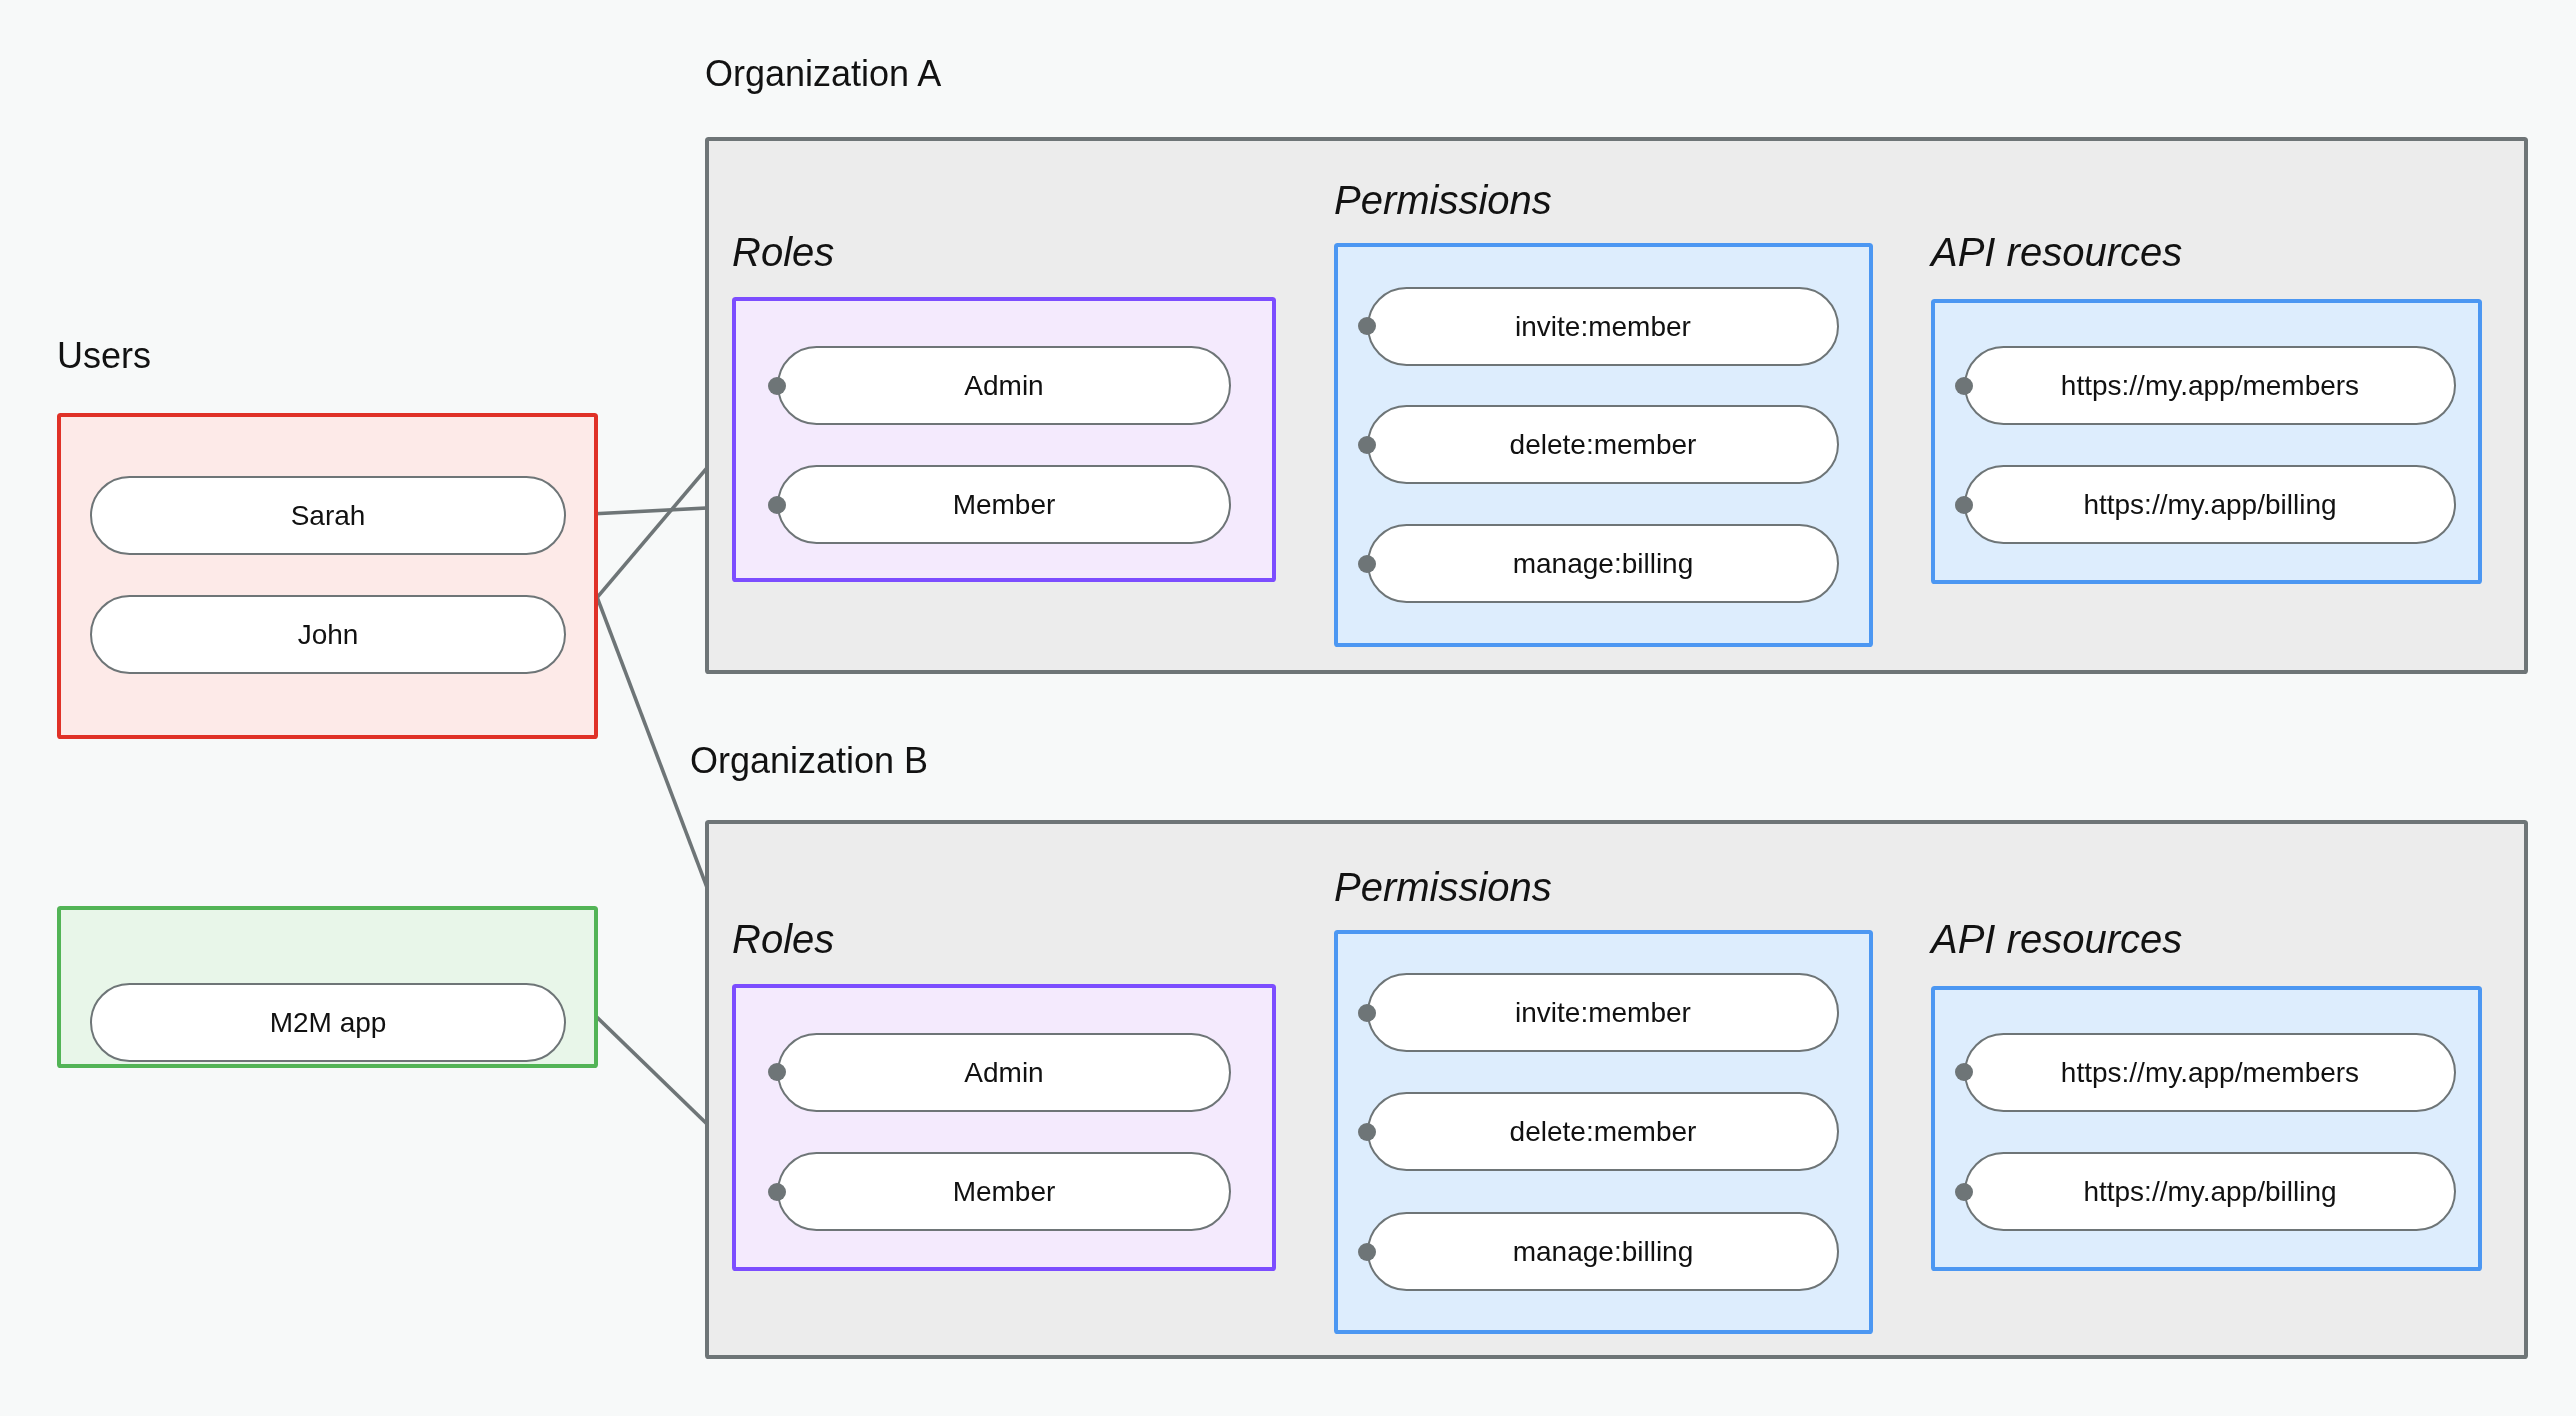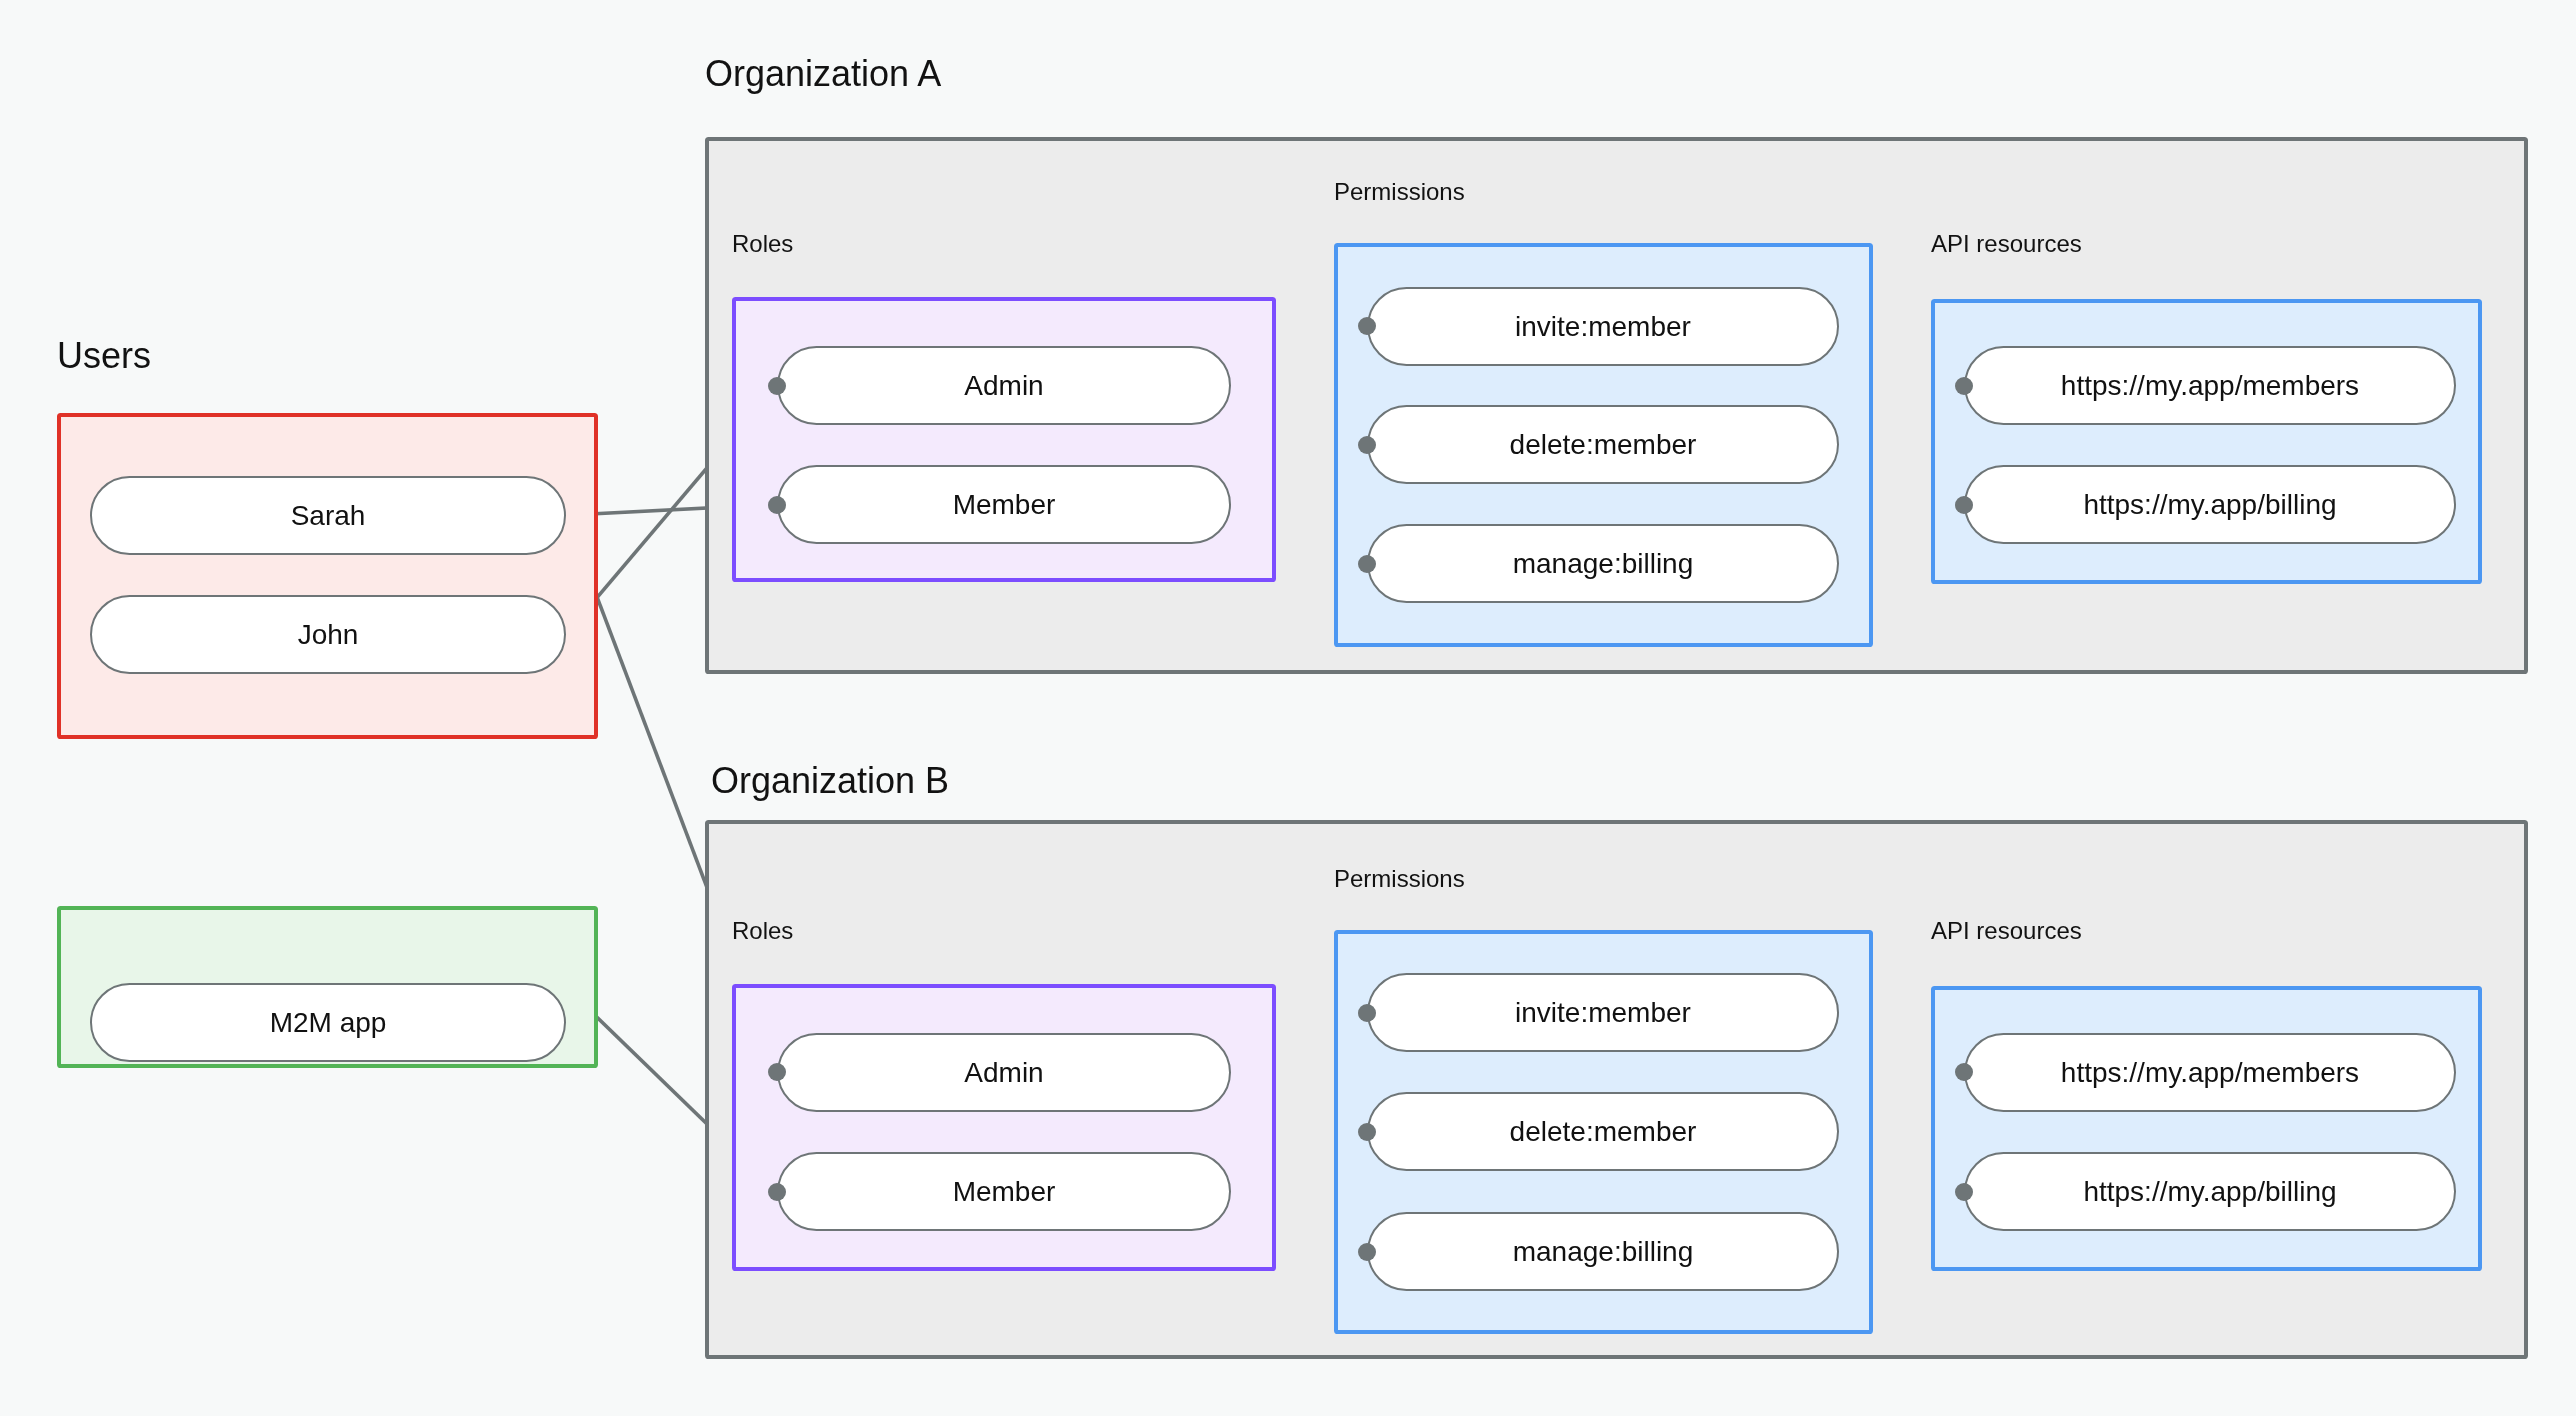--- a/index.html
+++ b/index.html
@@ -82,25 +82,26 @@
     display: flex;
     align-items: center;
     justify-content: center;
     font-size: 28px;
     color: #111111;
     white-space: nowrap;
     z-index: 4;
   }
   .inner-label {
     position: absolute;
-    font-size: 24px;
+    font-size: 40px;
     line-height: 1;
     color: #121212;
     white-space: nowrap;
     z-index: 3;
+    font-style: italic;
   }
   .dot {
     position: absolute;
     width: 18px;
     height: 18px;
     margin-left: -9px;
     margin-top: -9px;
     border-radius: 50%;
     background: #6e7577;
     z-index: 5;
@@ -153,21 +154,21 @@
   <div class="container-box perms-box" style="left:1334px; top:243px; width:539px; height:404px;"></div>
   <div class="node" style="left:1367px; top:287px; width:472px; height:79px;">invite:member</div>
   <div class="node" style="left:1367px; top:405px; width:472px; height:79px;">delete:member</div>
   <div class="node" style="left:1367px; top:524px; width:472px; height:79px;">manage:billing</div>
 
   <div class="inner-label" style="left:1931px; top:232px;">API resources</div>
   <div class="container-box api-box" style="left:1931px; top:299px; width:551px; height:285px;"></div>
   <div class="node" style="left:1964px; top:346px; width:492px; height:79px;">https://my.app/members</div>
   <div class="node" style="left:1964px; top:465px; width:492px; height:79px;">https://my.app/billing</div>
 
-  <div class="group-label" style="left:711px; top:743px;margin-top:20px;">Organization B</div>
+  <div class="group-label" style="left:690px; top:743px;">Organization B</div>
 
   <div class="org-box" style="left:705px; top:820px; width:1823px; height:539px;"></div>
 
   <div class="inner-label" style="left:732px; top:919px;">Roles</div>
   <div class="container-box roles-box" style="left:732px; top:984px; width:544px; height:287px;"></div>
   <div class="node" style="left:777px; top:1033px; width:454px; height:79px;">Admin</div>
   <div class="node" style="left:777px; top:1152px; width:454px; height:79px;">Member</div>
 
   <div class="inner-label" style="left:1334px; top:867px;">Permissions</div>
   <div class="container-box perms-box" style="left:1334px; top:930px; width:539px; height:404px;"></div>

